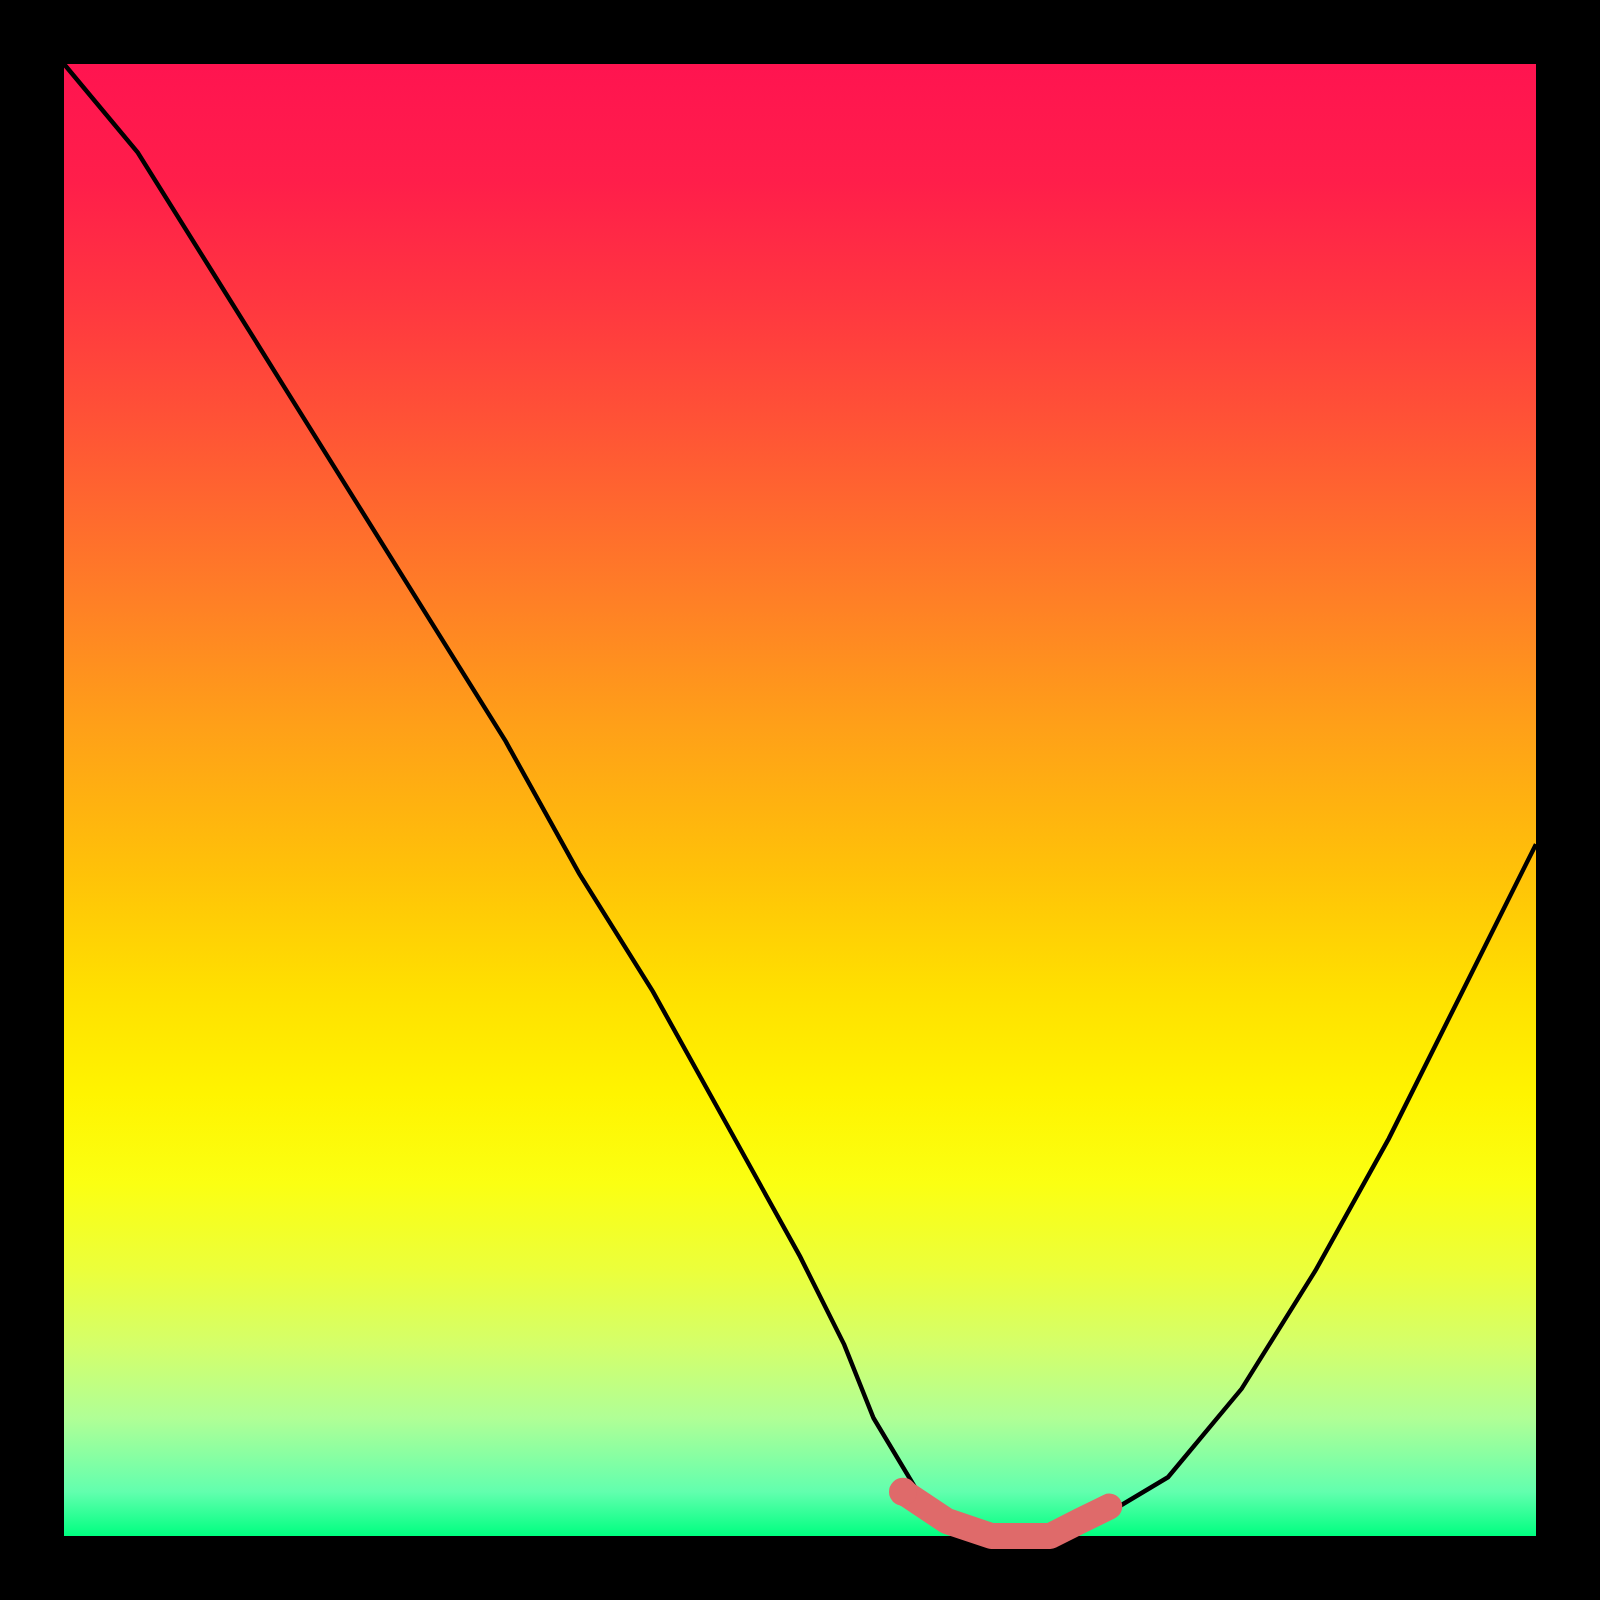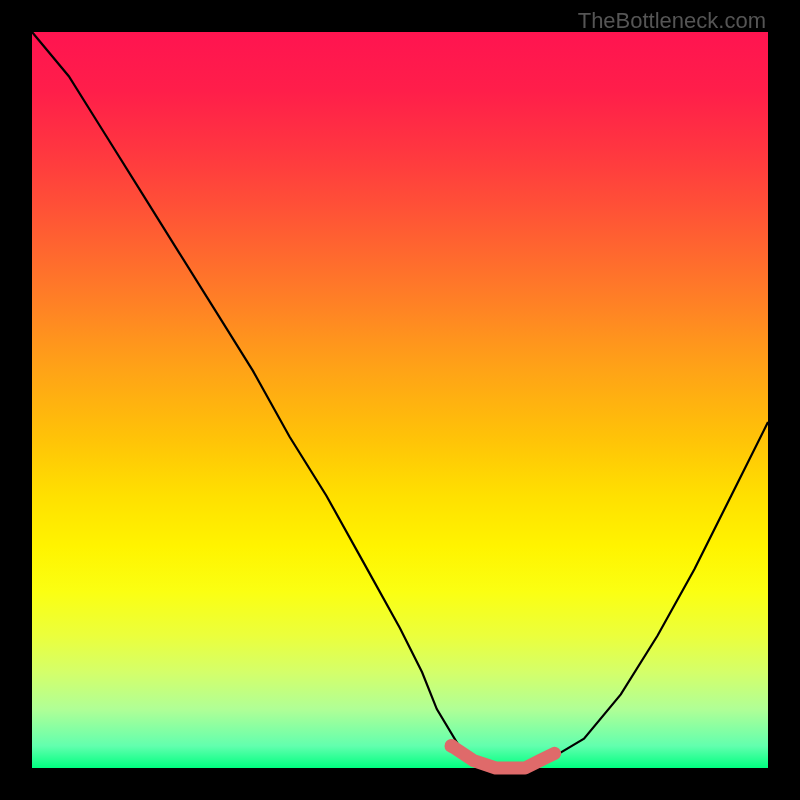--- a/index.html
+++ b/index.html
@@ -54,21 +54,20 @@
     top: 0;
     width: 736px;
     height: 736px;
     overflow: visible;
   }
 </style>
 </head>
 <body>
 
 <div class="container">
-  <div class="watermark">TheBottleneck.com</div>
   <div class="plot-area">
     <svg class="curve" viewBox="0 0 736 736">
       <g>
         <path id="main-curve" fill="none" stroke="#000" stroke-width="2.2" d="M0.0 0.0 L36.8 44.2 L73.6 103.0 L110.4 161.9 L147.2 220.8 L184.0 279.7 L220.8 338.6 L257.6 404.8 L294.4 463.7 L331.2 529.9 L368.0 596.2 L390.1 640.3 L404.8 677.1 L426.9 713.9 L441.6 728.6 L463.7 736.0 L478.4 736.0 L493.1 736.0 L515.2 728.6 L552.0 706.6 L588.8 662.4 L625.6 603.5 L662.4 537.3 L699.2 463.7 L736.0 390.1 "></path>
       </g>
       <g>
         <path id="highlight-curve" fill="none" stroke="#df6a6a" stroke-width="13" stroke-linecap="round" stroke-linejoin="round" d="M419.5 713.9 L441.6 728.6 L463.7 736.0 L478.4 736.0 L493.1 736.0 L507.8 728.6 L522.6 721.3 "></path>
         <circle id="highlight-start-dot" r="7" fill="#df6a6a" cx="419.5" cy="713.9"></circle>
       </g>
     </svg>

